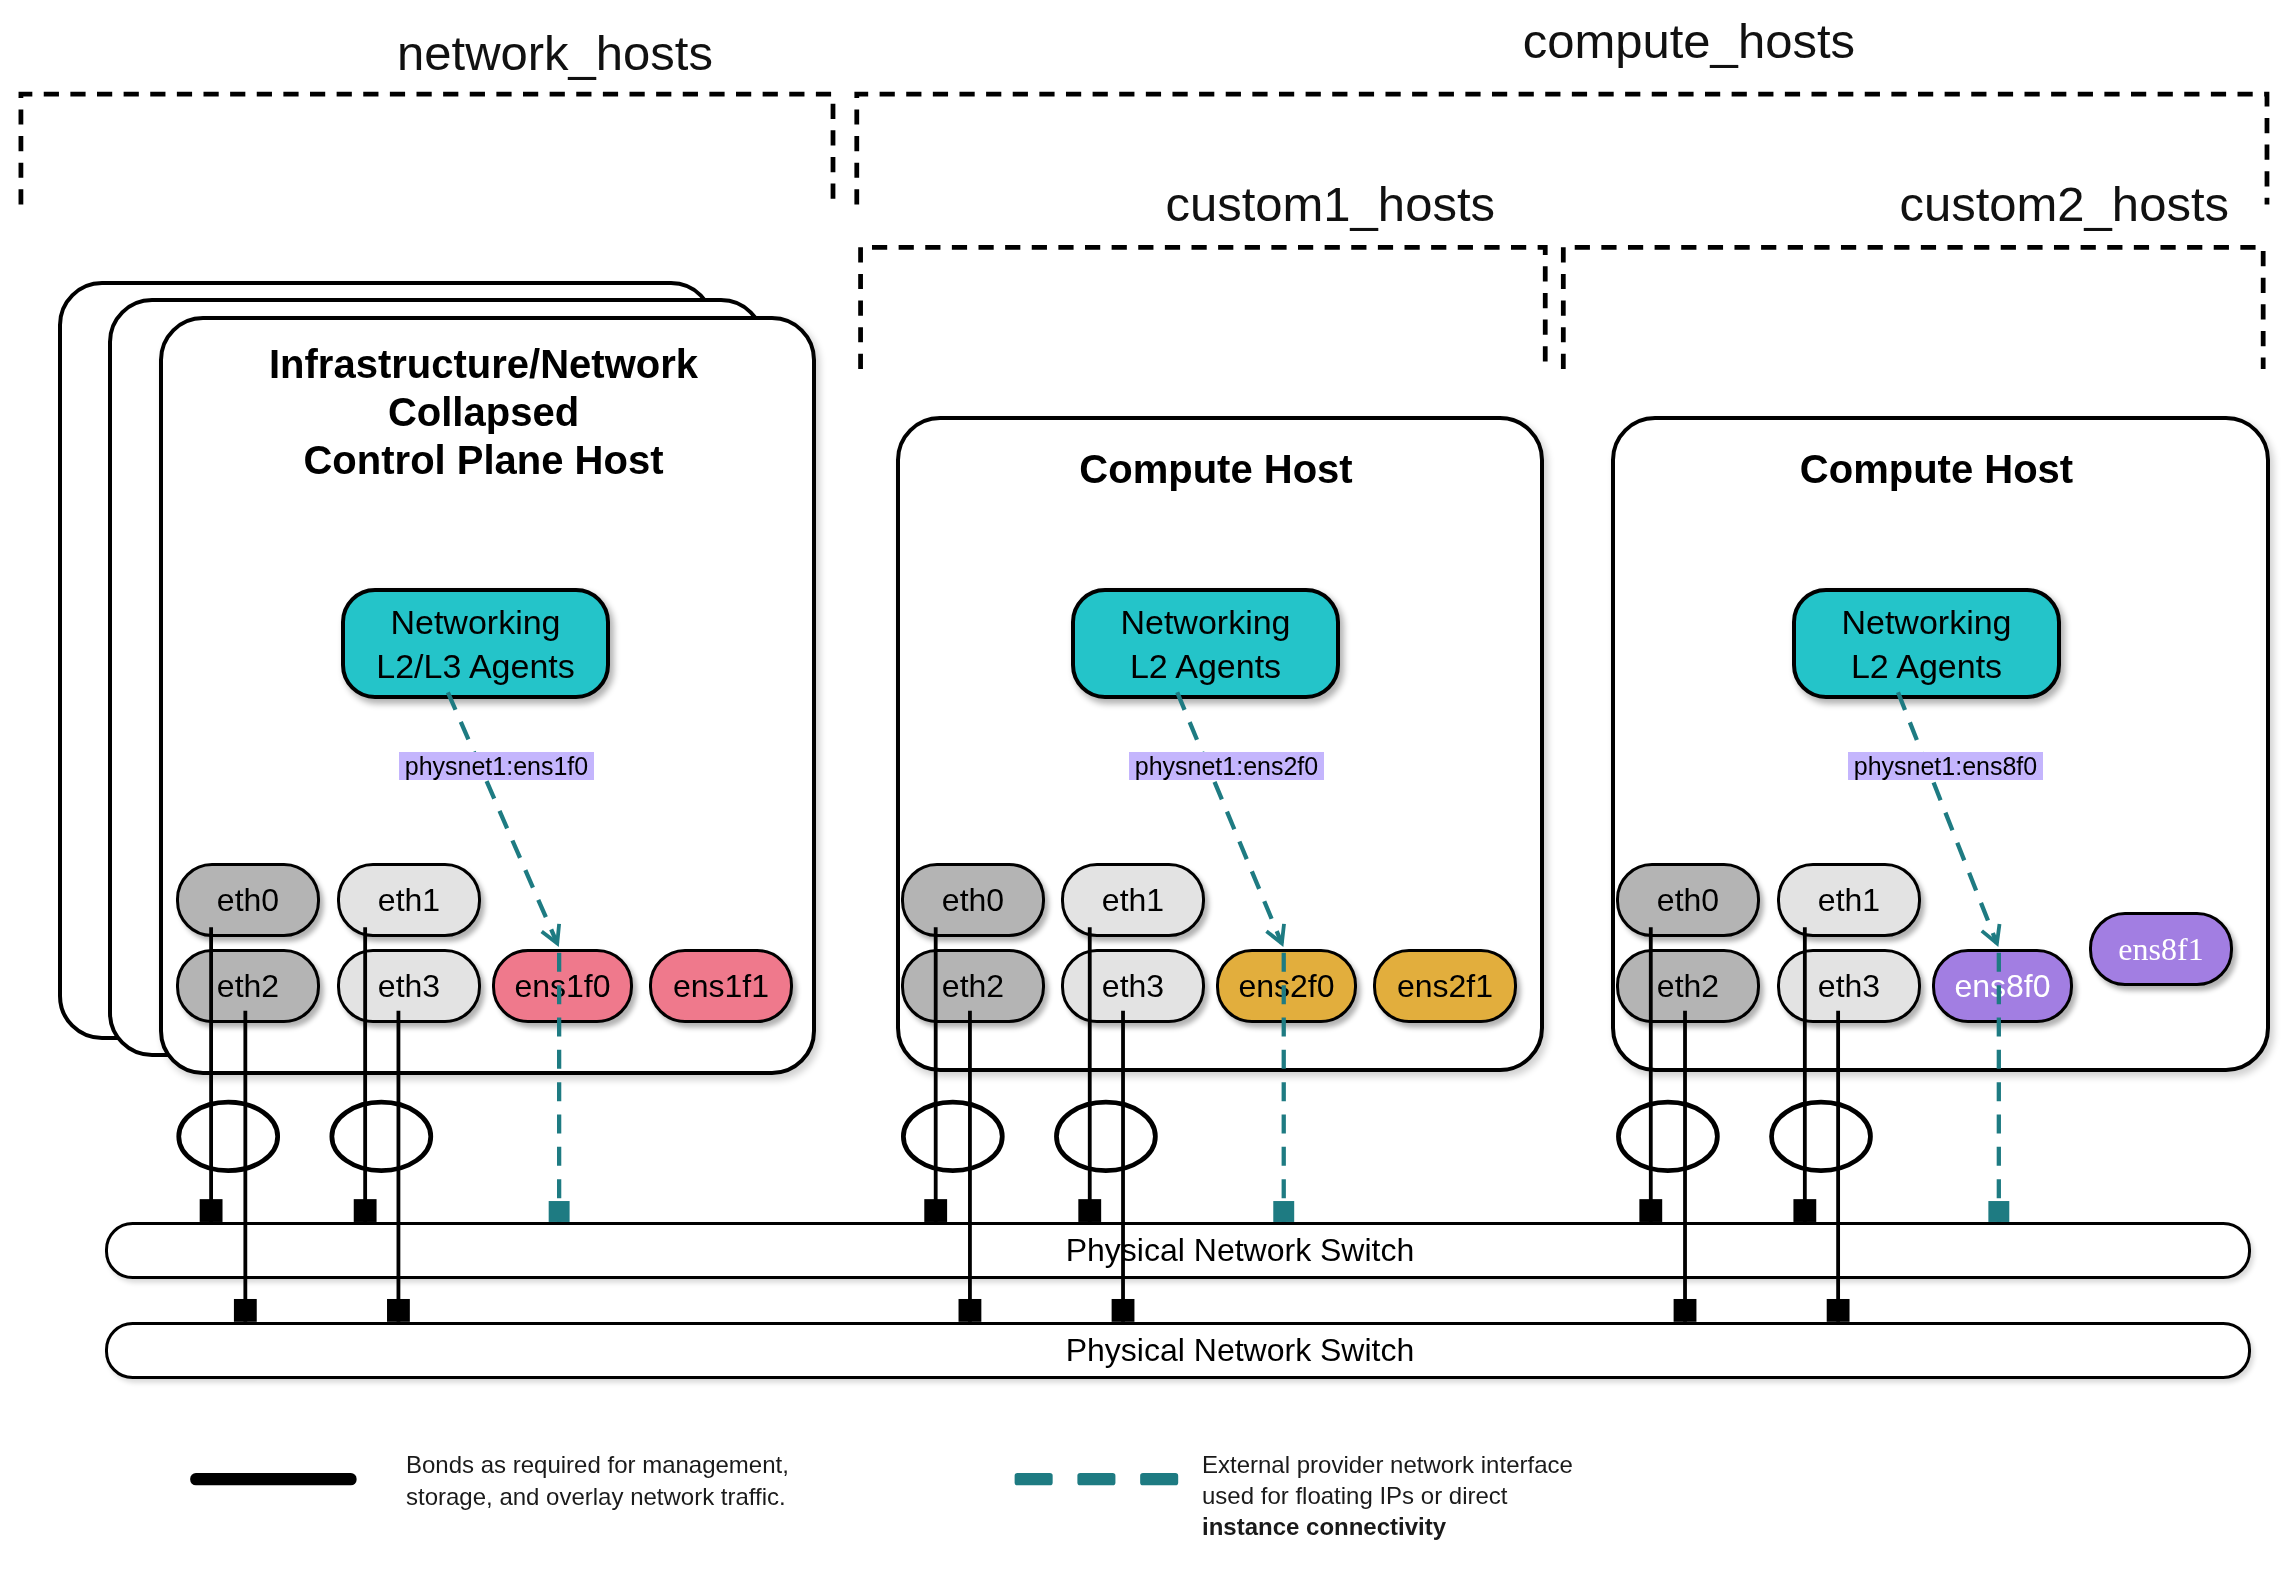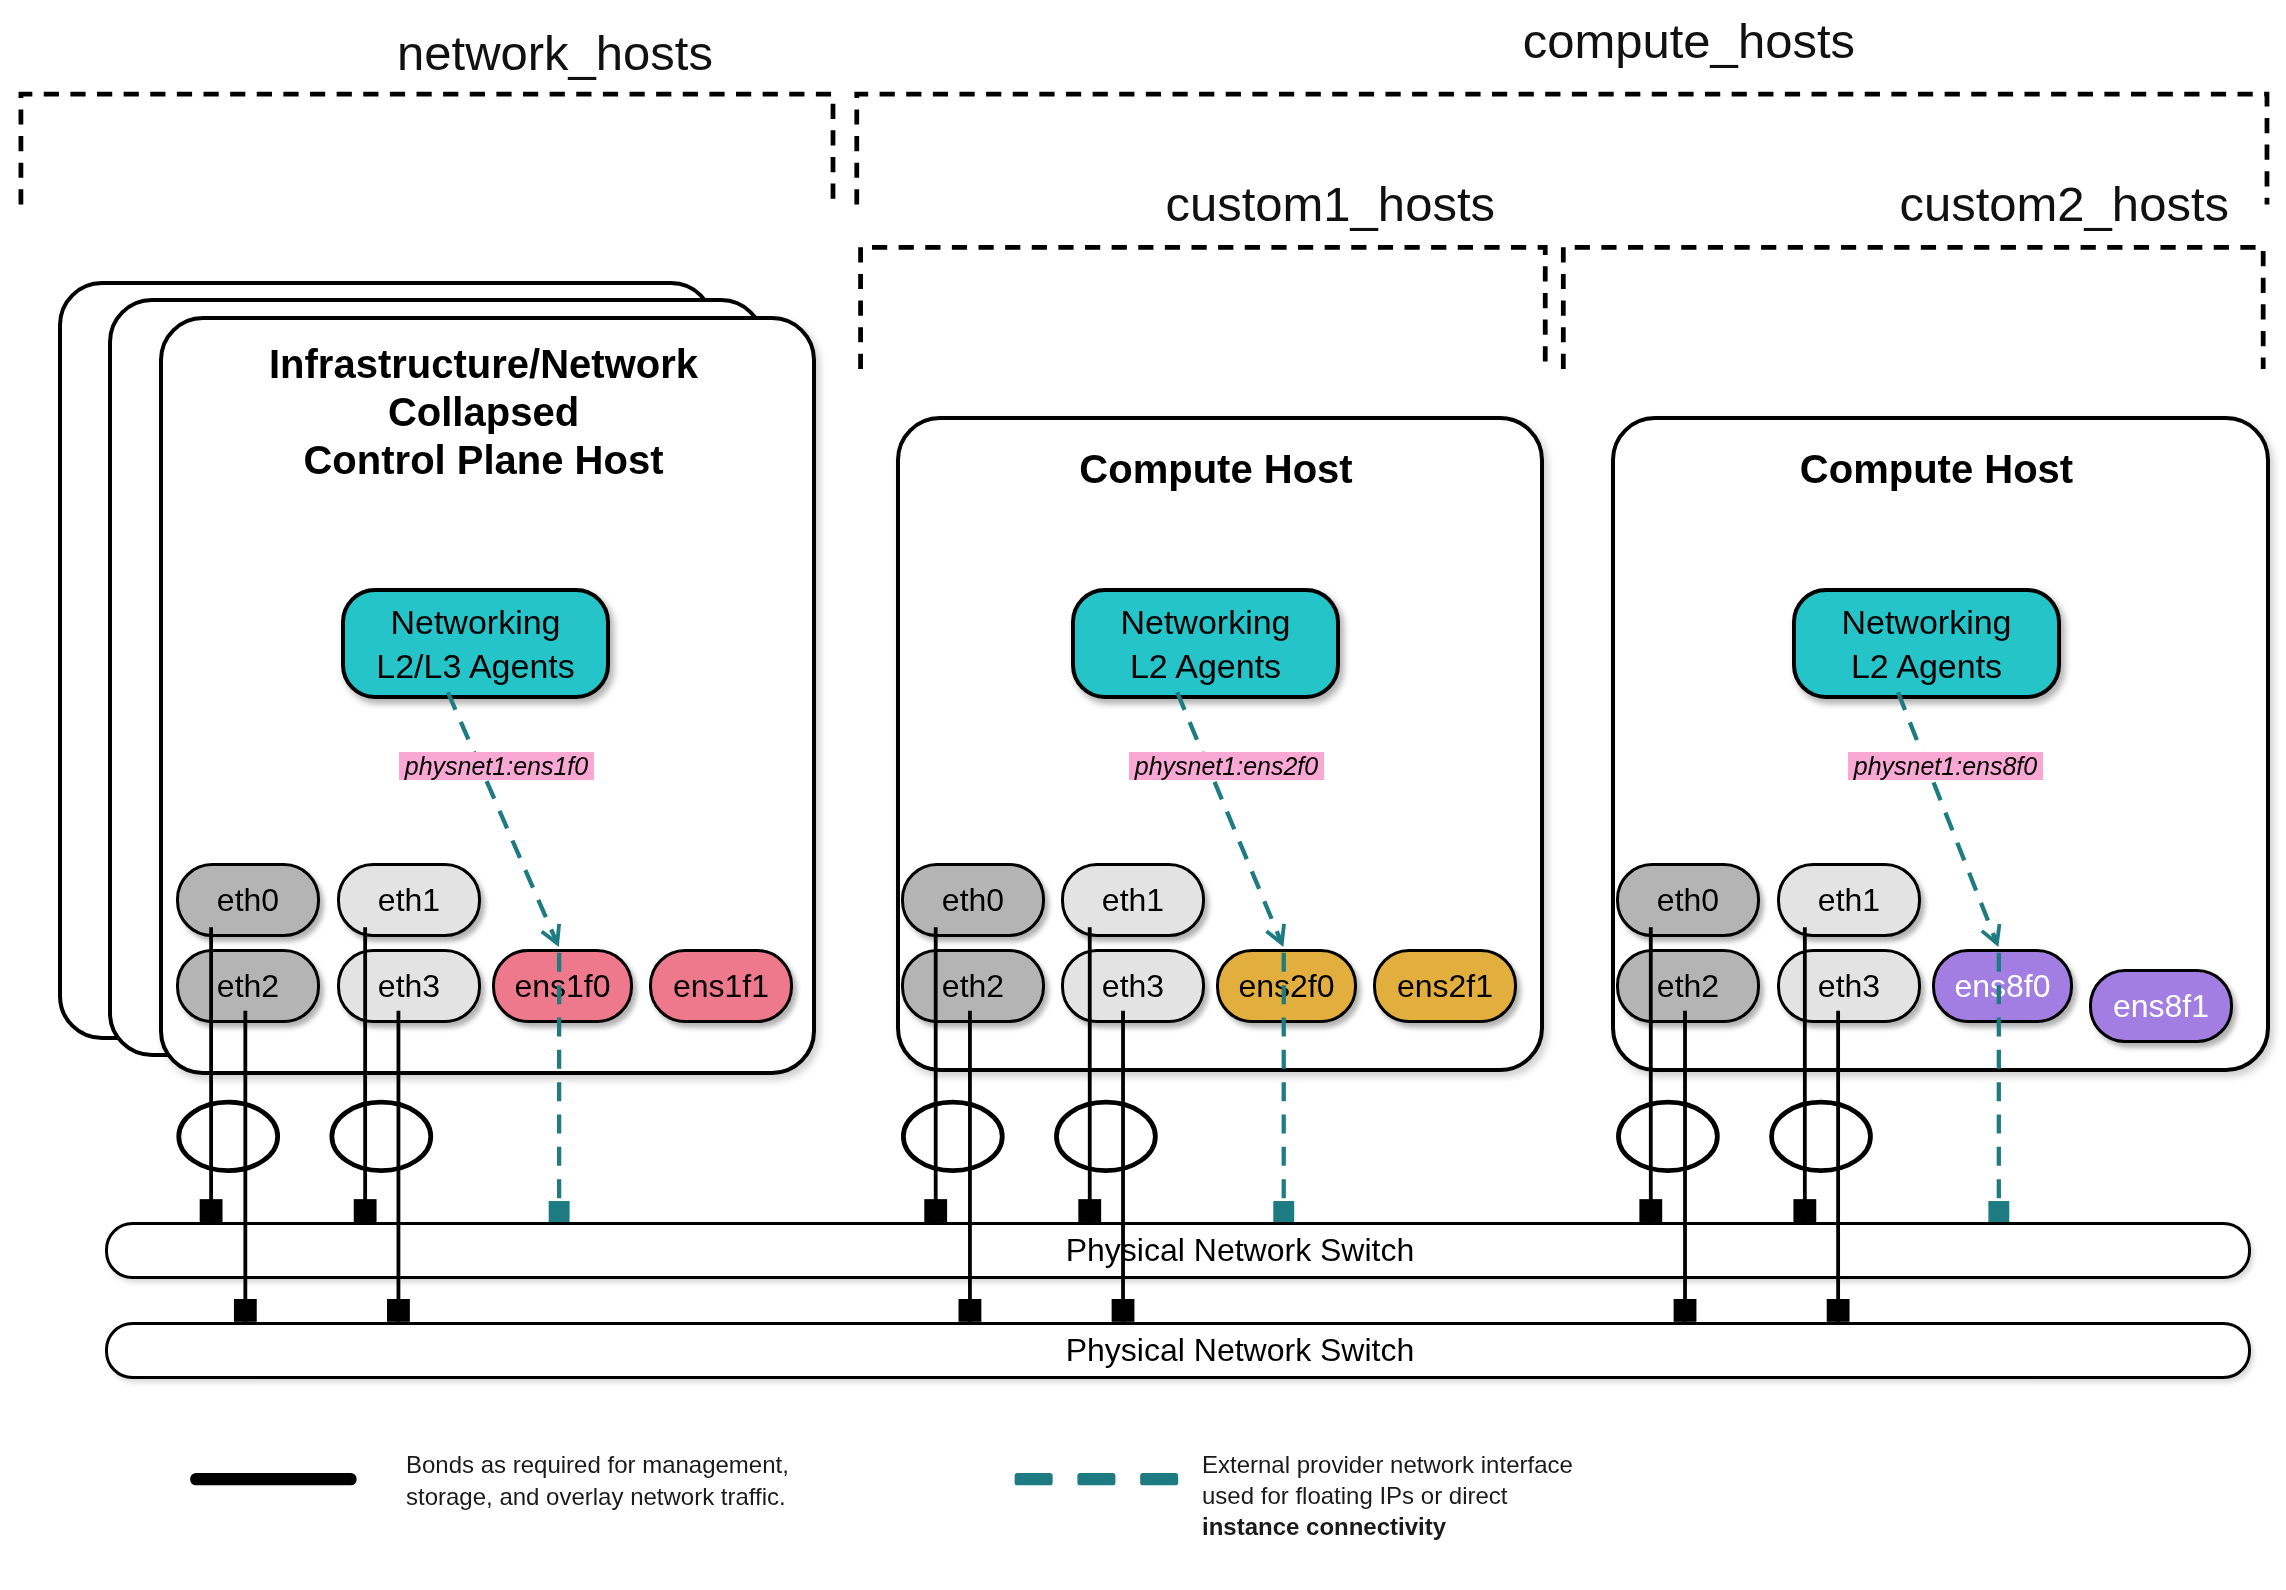--- a/index.html
+++ b/index.html
@@ -19,21 +19,21 @@
     position:absolute;font-weight:bold;font-size:40px;line-height:48px;text-align:center;
   }
   .agent-box{
     position:absolute;width:261px;height:103px;border:4.8px solid #000;border-radius:34px;
     background:var(--teal-fill,#24c4c9);display:flex;flex-direction:column;align-items:center;justify-content:center;
     font-size:34px;line-height:44px;box-shadow:3.8px 4.8px 6.7px rgba(0,0,0,0.30);
   }
   .physnet{
     position:absolute;width:323px;text-align:center;font-size:25px;line-height:34px;z-index:6;
   }
-  .physnet span{background:#f9a8d4;padding:0 5.7px;font-style:italic;}
+  .physnet span{background:#c4b5fd;padding:0 5.7px;}
   .pill{
     position:absolute;height:68px;border:3.8px solid #000;border-radius:36px;
     display:flex;align-items:center;justify-content:center;font-size:32px;
     box-shadow:3.8px 4.8px 5.7px rgba(0,0,0,0.30);z-index:2;
   }
   .g-dark{background:var(--gray-dark,#b4b4b4);}
   .g-light{background:var(--gray-light,#e3e3e3);}
   .p-pink{background:var(--pink,#ef798c);}
   .p-gold{background:var(--gold,#e2ae3d);}
   .p-purple{background:var(--purple,#a27ee2);color:#fff;}
@@ -120,21 +120,21 @@
   <div class="pill g-dark" style="left:901px;top:949px;width:138px;">eth2</div>
   <div class="pill g-light" style="left:1061px;top:949px;width:138px;">eth3</div>
   <div class="pill p-gold" style="left:1216px;top:949px;width:135px;">ens2f0</div>
   <div class="pill p-gold" style="left:1373px;top:949px;width:138px;">ens2f1</div>
 
   <div class="pill g-dark" style="left:1616px;top:863px;width:138px;">eth0</div>
   <div class="pill g-light" style="left:1777px;top:863px;width:138px;">eth1</div>
   <div class="pill g-dark" style="left:1616px;top:949px;width:138px;">eth2</div>
   <div class="pill g-light" style="left:1777px;top:949px;width:138px;">eth3</div>
   <div class="pill p-purple" style="left:1932px;top:949px;width:135px;">ens8f0</div>
-  <div class="pill p-purple" style="left:2089px;top:969px;width:138px;">ens8f1</div>
+  <div class="pill p-purple" style="left:2089px;top:912px;width:138px;font-family:Liberation Serif, serif;">ens8f1</div>
 
   <div class="switchbar" style="top:1222px;">
     <span>Physical Network Switch</span>
   </div>
   <div class="switchbar" style="top:1322px;">
     <span>Physical Network Switch</span>
   </div>
 
   <div class="legend-text" style="left:406px;top:1449px;">
     <div>Bonds as required for management,</div>

